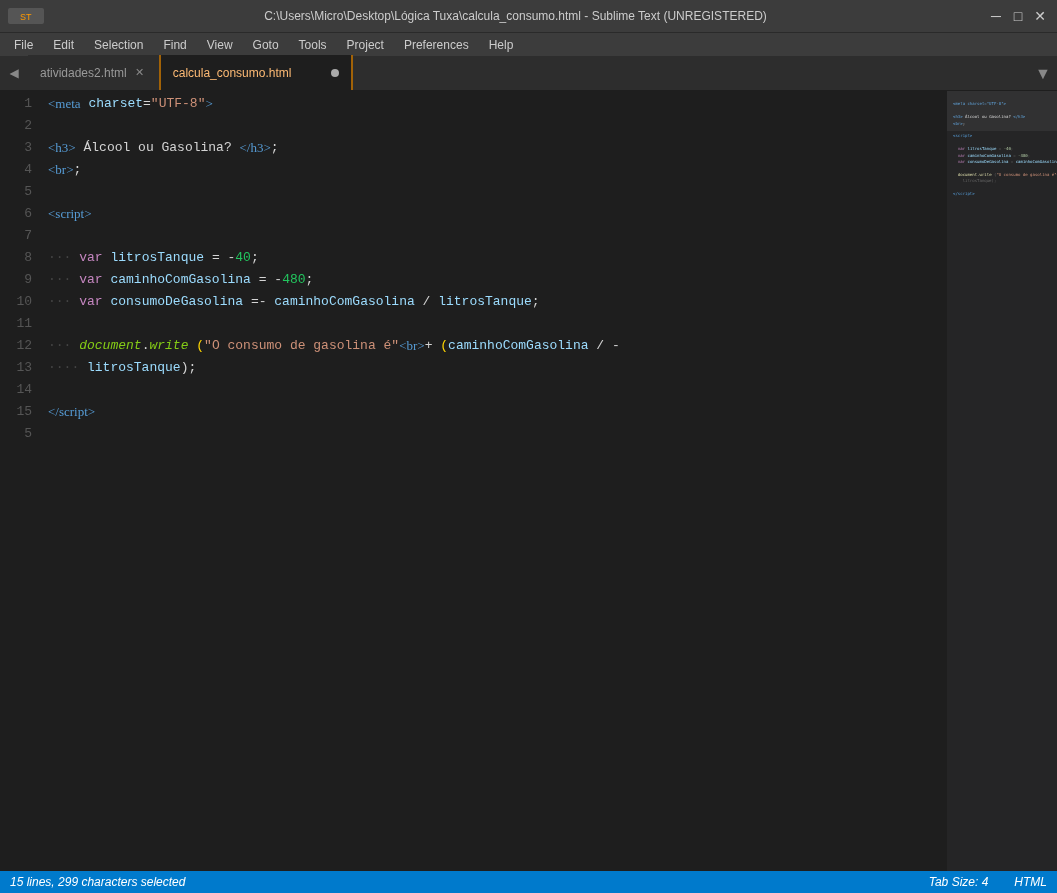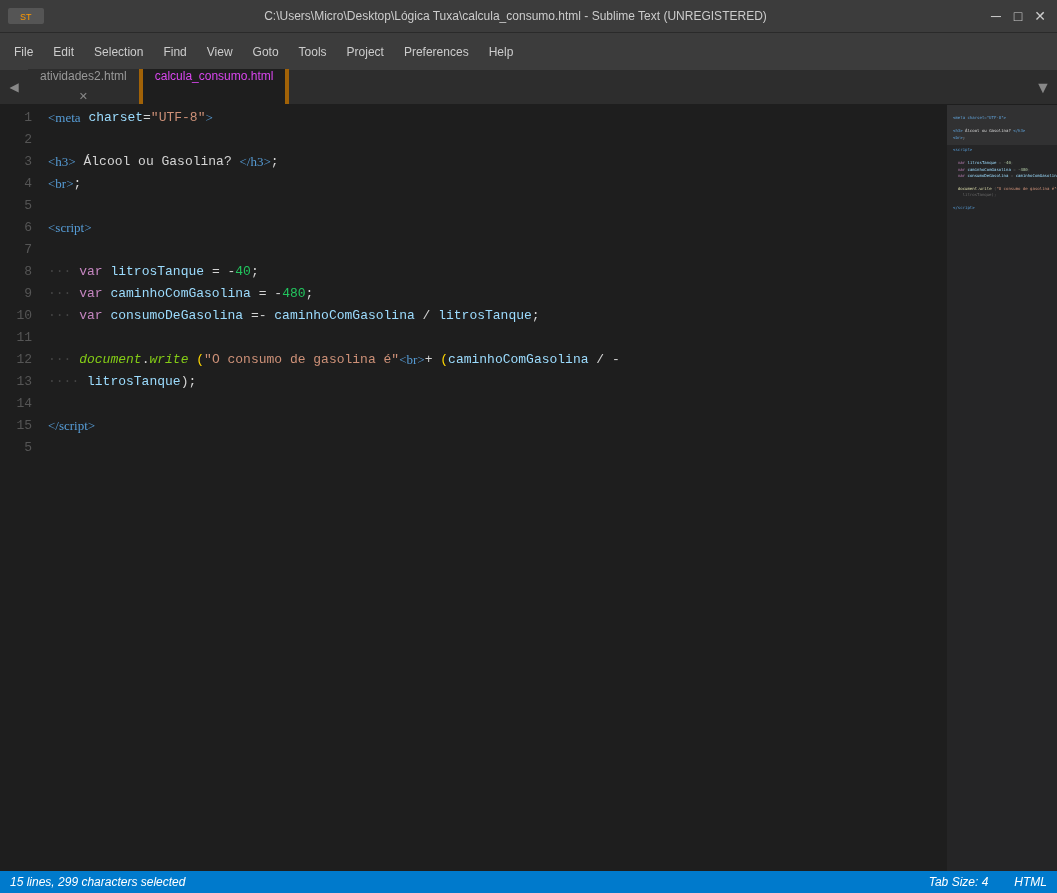--- a/index.html
+++ b/index.html
@@ -56,21 +56,21 @@
       cursor: pointer;
       display: flex;
       align-items: center;
       justify-content: center;
       padding: 0;
     }
 
     
     #menu-bar {
       background: #3c3c3c;
-      height: 38px;
+      height: 24px;
       display: flex;
       align-items: center;
       padding: 0 4px;
       gap: 0;
       flex-shrink: 0;
       border-top: 1px solid #2a2a2a;
     }
     .menu-item {
       padding: 2px 10px;
       font-size: 12px;
@@ -102,28 +102,27 @@
       flex-shrink: 0;
     }
     .tab {
       height: 35px;
       display: flex;
       align-items: center;
       padding: 0 12px;
       font-size: 12px;
       cursor: pointer;
       gap: 6px;
-      border-right: 4px solid #a16207;
+      border-right: 2px solid #a16207;
       color: #999;
       background: #2d2d2d;
-      flex-direction: column;
     }
     .tab.active {
       background: #1e1e1e;
-      color: #d946ef;
+      color: #fdba74;
       gap: 40px;
     }
     .tab-close {
       width: 14px;
       height: 14px;
       border-radius: 50%;
       display: flex;
       align-items: center;
       justify-content: center;
       font-size: 11px;

